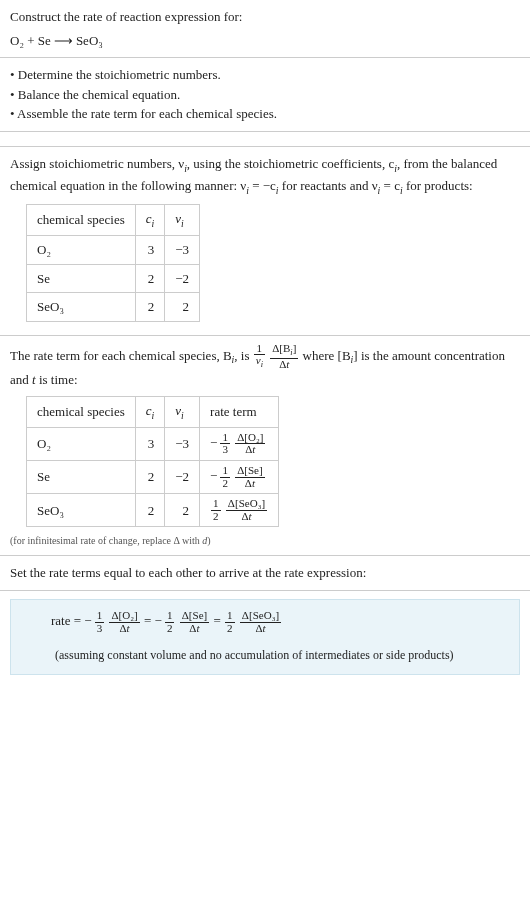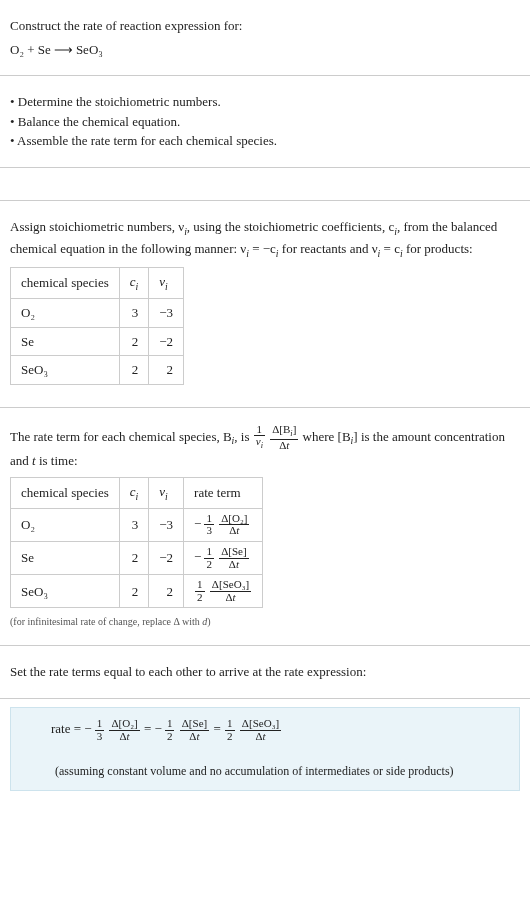--- a/index.html
+++ b/index.html
@@ -1,32 +1,32 @@
 <!DOCTYPE html>
 <html><head>
 <meta charset="utf-8">
 <style>
 * { box-sizing: border-box; margin: 0; padding: 0; }
 body { font-family: Georgia, 'Times New Roman', serif; background: #fff; color: #222; width: 530px; font-size: 13px; line-height: 1.5; }
-.section { padding: 16px 10px; border-bottom: 1px solid #ccc; }
+.section { padding: 7px 10px; border-bottom: 1px solid #ccc; }
 .section:last-child { border-bottom: none; }
 .prompt-line { margin-bottom: 4px; }
 .plan-item { margin-left: 0; }
-table { border-collapse: collapse; margin: 6px 0; }
+table { border-collapse: collapse; margin: 6px 16px; }
 td, th { border: 1px solid #ccc; padding: 4px 10px; text-align: left; font-weight: normal; }
 td.num { text-align: right; }
 .sub { font-size: 0.75em; vertical-align: sub; }
 .ital { font-style: italic; }
 .frac { display: inline-block; vertical-align: middle; text-align: center; font-size: 0.85em; line-height: 1.05; margin: 0 1px; }
 .frac .num { display: block; border-bottom: 1px solid #222; padding: 0 2px; }
 .frac .den { display: block; padding: 0 2px; }
 .caption { font-size: 10px; color: #555; margin-top: 2px; }
 .answer-box { background: #eaf4f9; border: 1px solid #cde3ed; padding: 10px 14px; margin: 8px 10px 10px 10px; }
 .answer-box .label { margin-bottom: 6px; }
-.answer-box .rate { margin-left: 26px; margin-bottom: 20px; }
+.answer-box .rate { margin-left: 26px; margin-bottom: 12px; }
 .answer-box .note { margin-left: 30px; font-size: 12px; }
 .neg { margin-right: 2px; }
 </style>
 </head>
 <body>
 
 <div class="section">
   <div class="prompt-line">Construct the rate of reaction expression for:</div>
   <div>O₂ + Se ⟶ SeO₃</div>
 </div>

